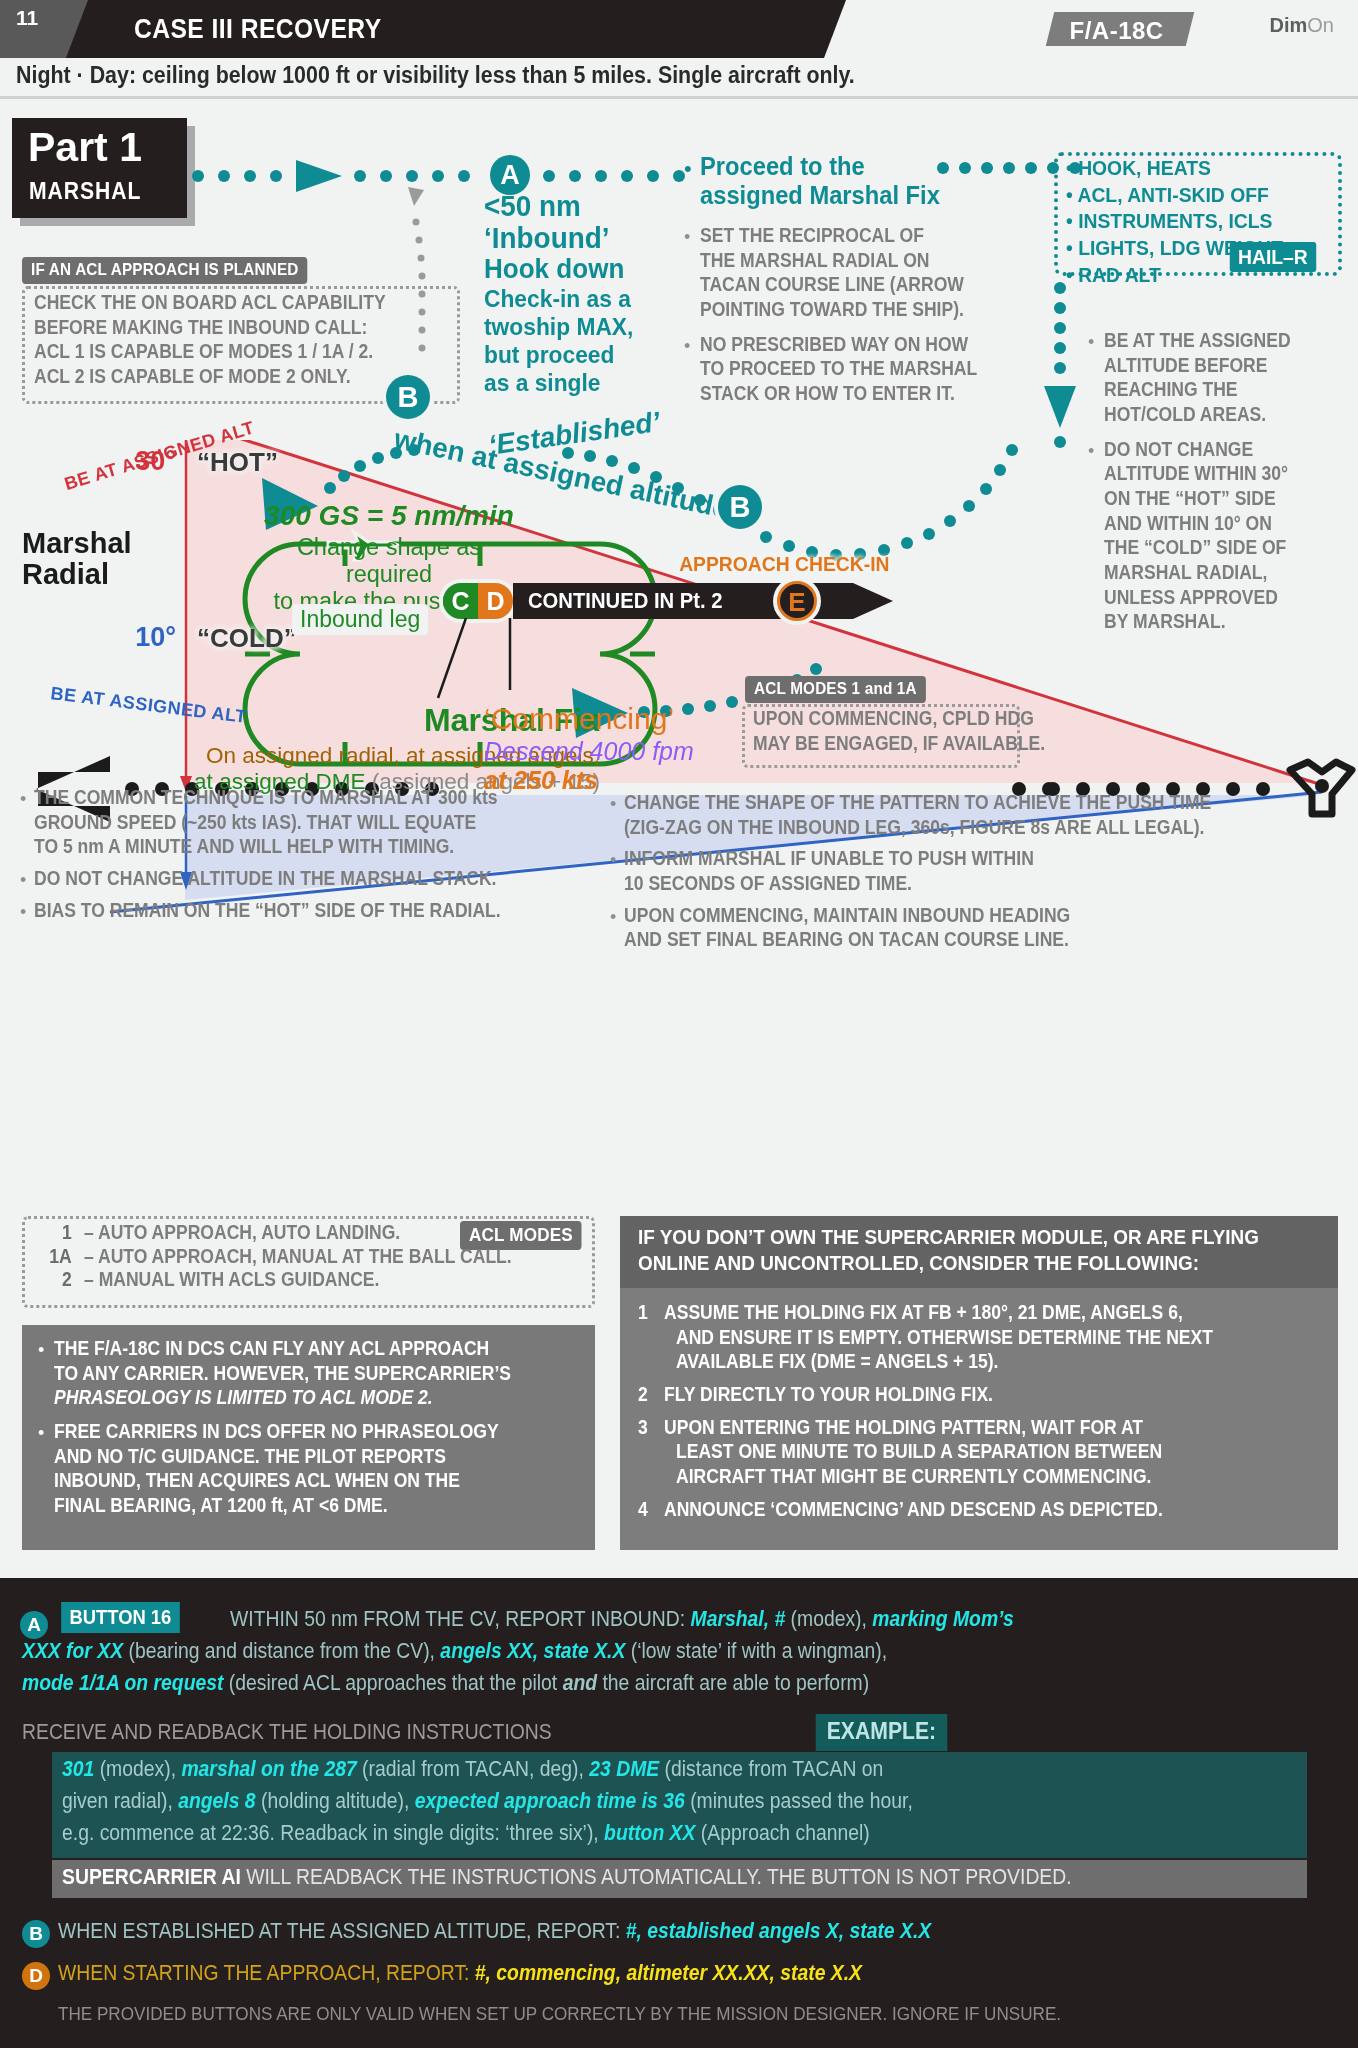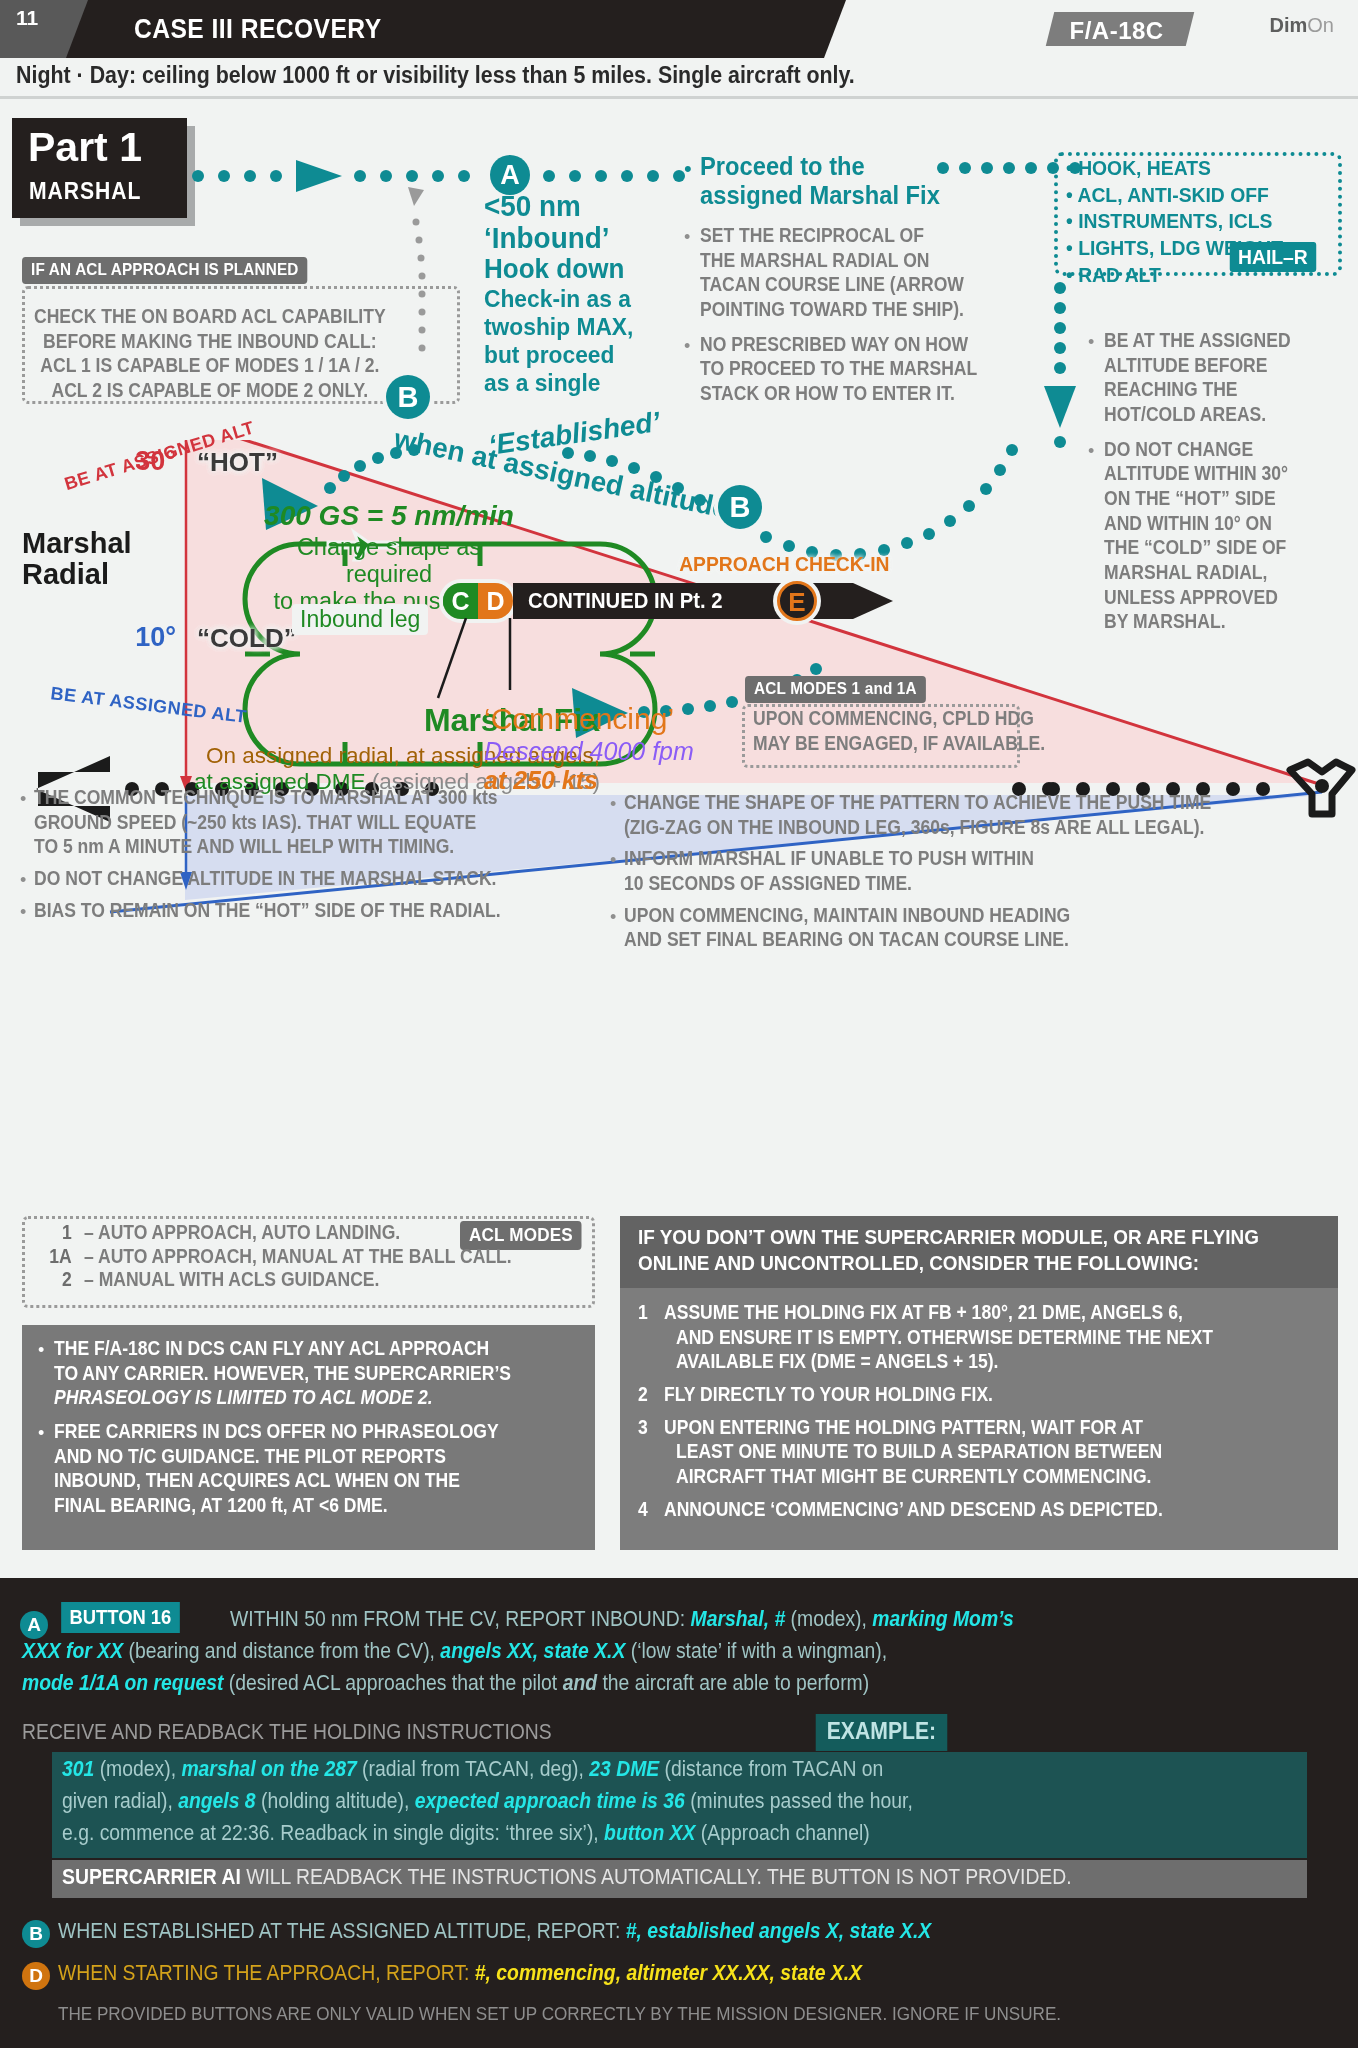--- a/index.html
+++ b/index.html
@@ -136,21 +136,21 @@
     <circle cx="422" cy="184" r="3.5"></circle>
       <circle cx="422" cy="202" r="3.5"></circle>
     <circle cx="422" cy="220" r="3.5"></circle>
       <circle cx="422" cy="238" r="3.5"></circle>
   </g>
 </svg>
 <div class="circ" style="left:490px;top:155px;">A</div>
 
 <div class="hdrchip" style="left:22px;top:257px;">IF AN ACL APPROACH IS PLANNED</div>
 <div class="dotbox" style="left:22px;top:286px;width:438px;height:118px;"></div>
-<div style="position:absolute;left:34px;top:306px;text-align:center;">
+<div style="position:absolute;left:34px;top:292px;">
   <div class="greytext">CHECK THE ON BOARD ACL CAPABILITY</div>
   <div class="greytext" style="margin-top:4px;">BEFORE MAKING THE INBOUND CALL:</div>
   <div class="greytext" style="margin-top:4px;">ACL 1 IS CAPABLE OF MODES 1 / 1A / 2.</div>
   <div class="greytext" style="margin-top:4px;">ACL 2 IS CAPABLE OF MODE 2 ONLY.</div>
 </div>
 
 <div style="position:absolute;left:484px;top:190px;width:200px;">
   <div class="tealtext" style="font-size:30px;line-height:1.07;transform:scaleX(0.93);transform-origin:left top;">&lt;50 nm</div>
   <div class="tealtext" style="font-size:30px;line-height:1.07;transform:scaleX(0.93);transform-origin:left top;">‘Inbound’</div>
   <div class="tealtext" style="font-size:28px;line-height:1.1;transform:scaleX(0.93);transform-origin:left top;">Hook down</div>

